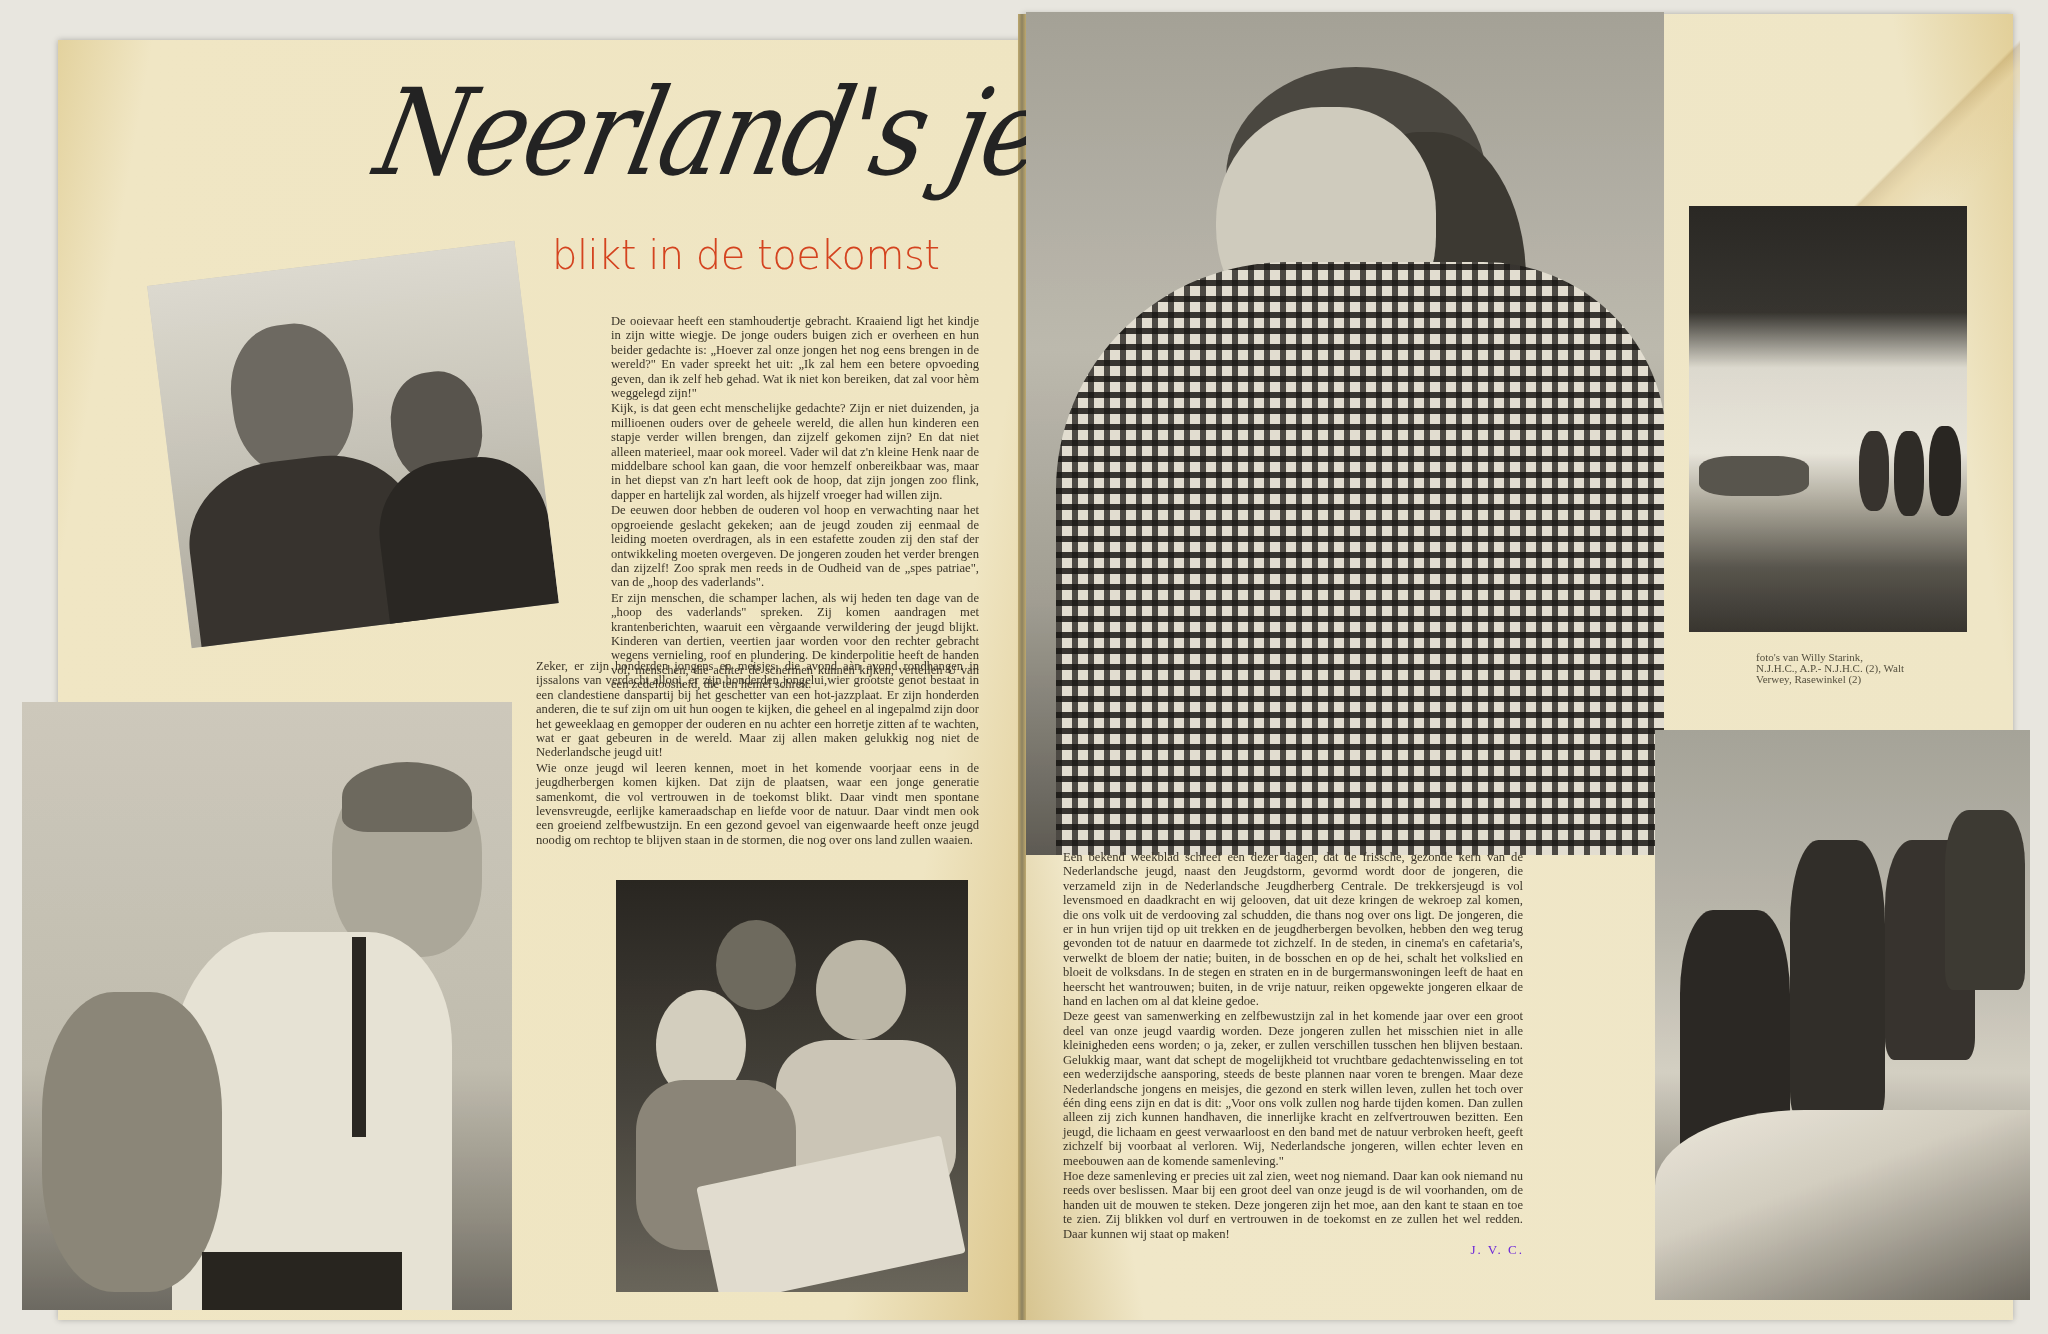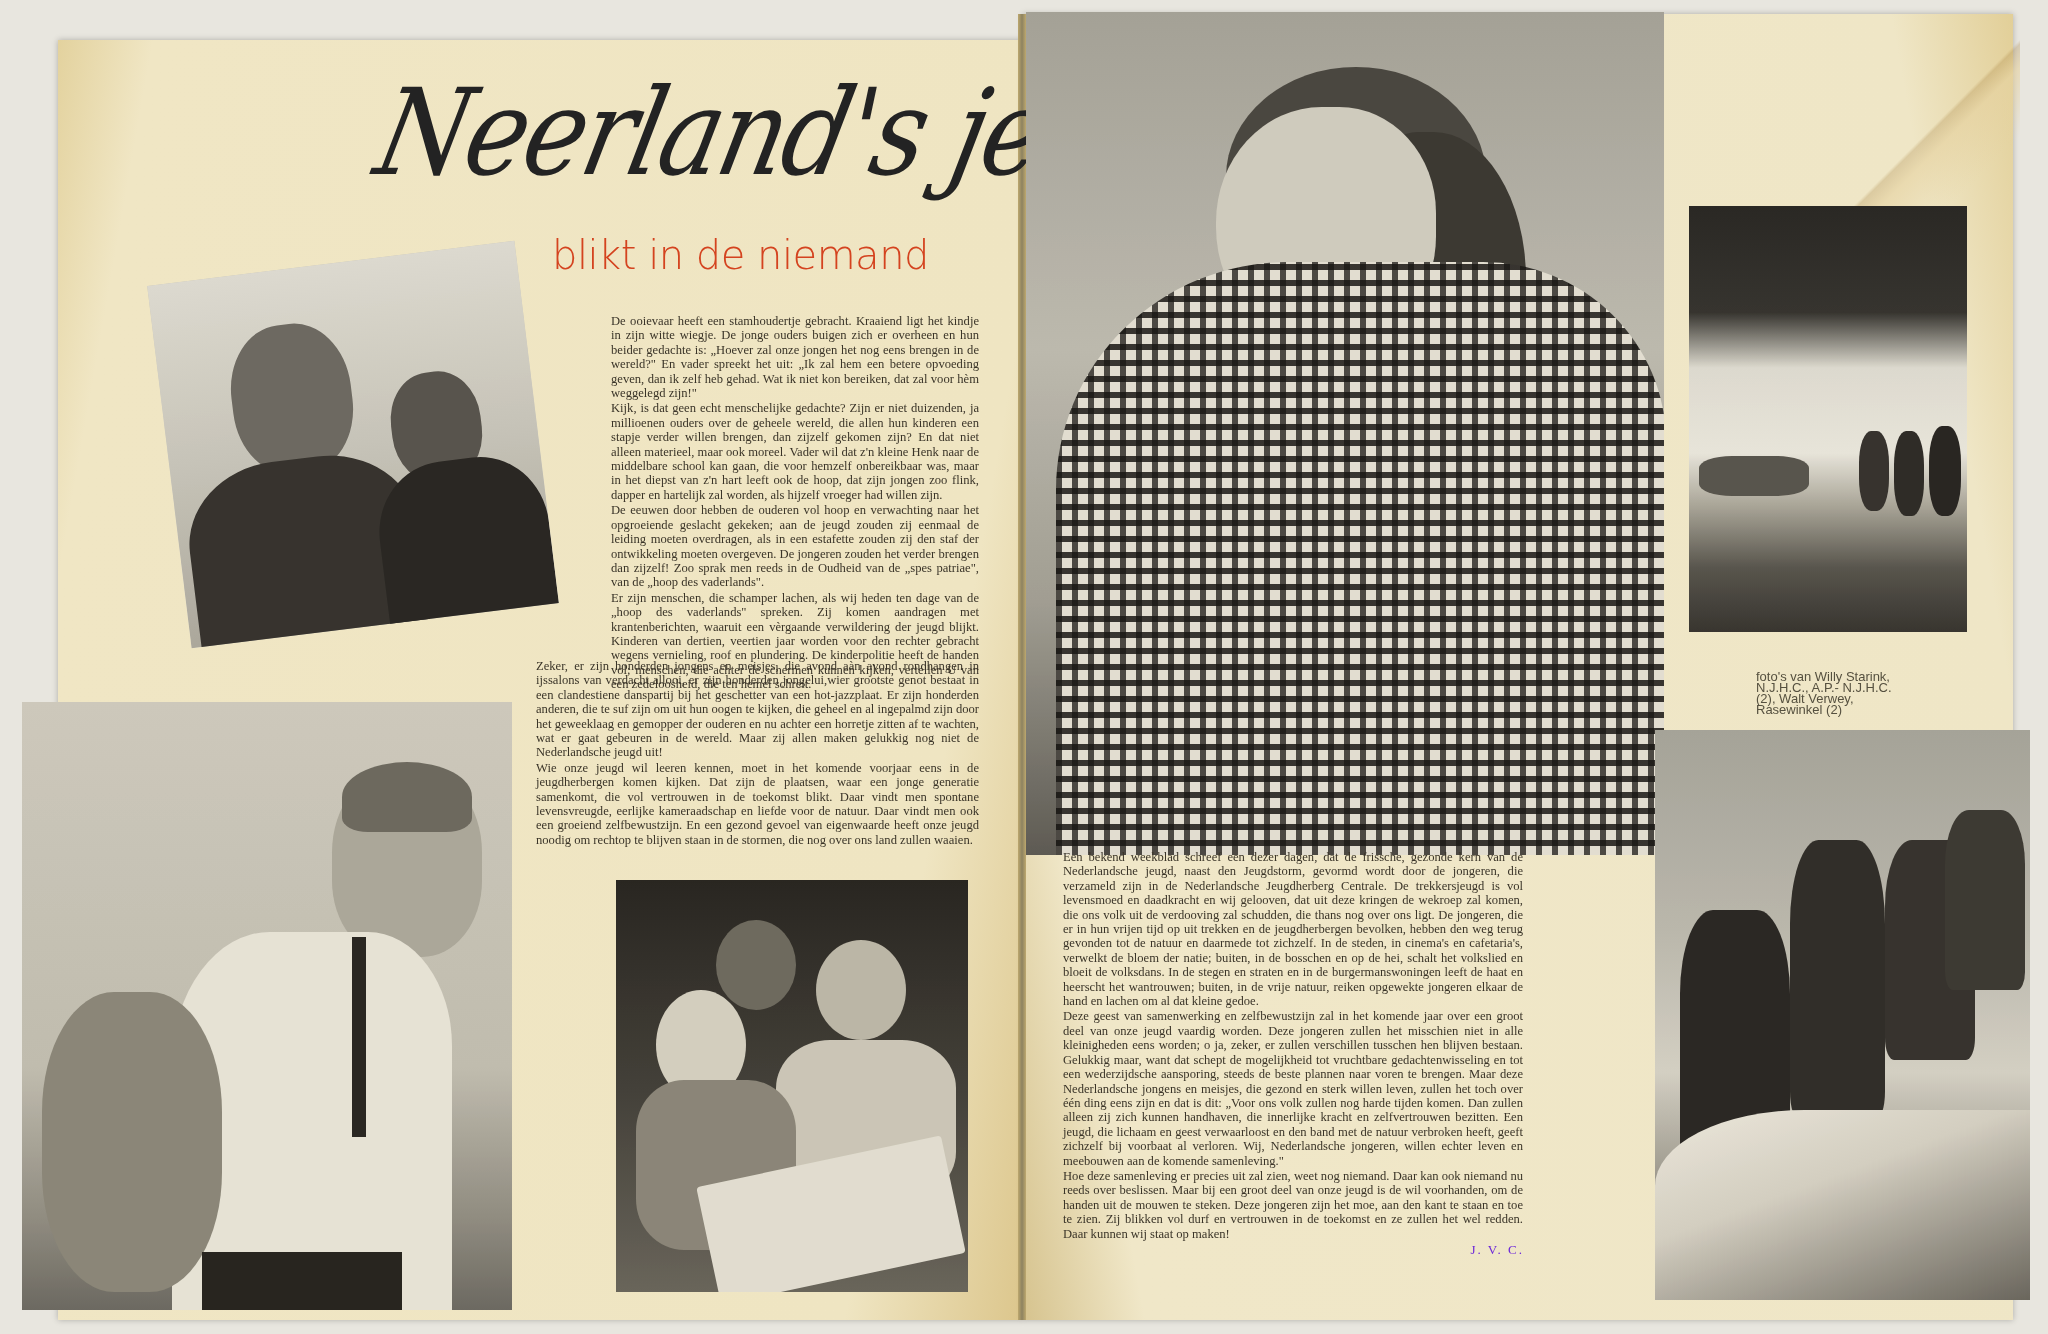--- a/index.html
+++ b/index.html
@@ -45,35 +45,35 @@
   .body-text {
     font-family:"Liberation Serif", serif; font-size:12.6px; line-height:14.4px;
     color:#3a3428; text-align:justify;
   }
   .body-text p { margin:1px; text-indent:0; }
   .col-a { position:absolute; left:610px; top:313px; width:370px; }
   .col-b { position:absolute; left:535px; top:658px; width:445px; }
   .col-c { position:absolute; left:1062px; top:849px; width:462px; }
   .sig { text-align:right; font-family:"Liberation Serif", serif; font-size:13px; color:#6d28d9; margin-top:2px; letter-spacing:2px;}
   .credit {
-    position:absolute; left:1756px; top:671px; width:150px;
-    font-family:Liberation Sans, sans-serif; font-size:13px; line-height:11px; color:#55503f;
+    position:absolute; left:1756px; top:652px; width:150px;
+    font-family:Liberation Serif, serif; font-size:11px; line-height:11px; color:#55503f;
   }
 </style>
 </head>
 <body>
 
 <div class="page-under left-under"></div>
 <div class="page left"></div>
 <div class="page right"></div>
 <div class="spine"></div>
 <div class="fold"></div>
 
 <div class="title-script">Neerland's jeugd</div>
-<div class="subtitle">blikt in de niemand</div>
+<div class="subtitle">blikt in de toekomst</div>
 
 <div class="photo" style="left:168px;top:262px;width:370px;height:365px;transform:rotate(-7deg);background:#c9c6bb;">
   <div class="sky" style="background:linear-gradient(180deg,#d8d5cb 0%,#c3c0b5 50%,#a9a59a 100%);"></div>
   <div class="fig" style="left:70px;top:55px;width:120px;height:150px;background:#6e6a62;border-radius:45%;"></div>
   <div class="fig" style="left:225px;top:120px;width:90px;height:110px;background:#5a564f;border-radius:45%;"></div>
   <div class="fig" style="left:10px;top:190px;width:230px;height:200px;background:#3a3732;"></div>
   <div class="fig" style="left:200px;top:210px;width:170px;height:180px;background:#2e2b27;"></div>
 </div>
 
 <div class="body-text col-a">

